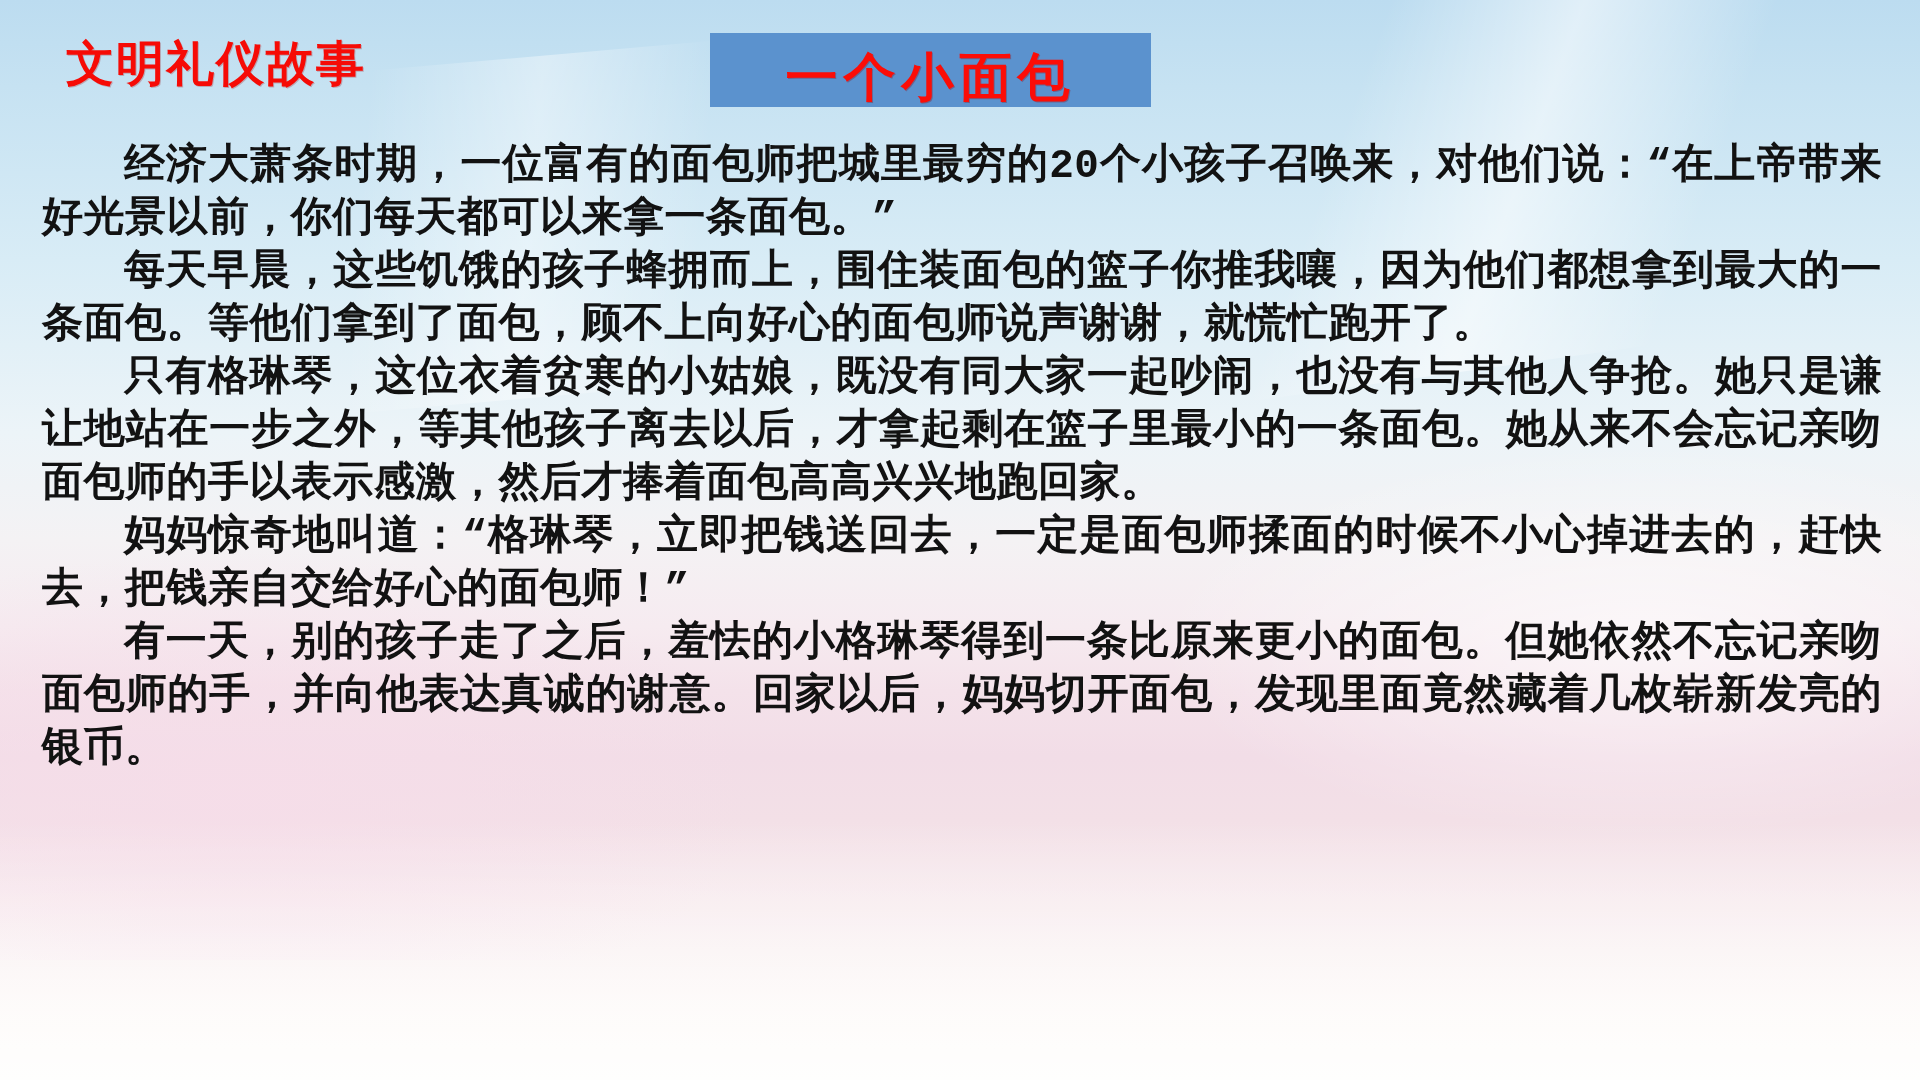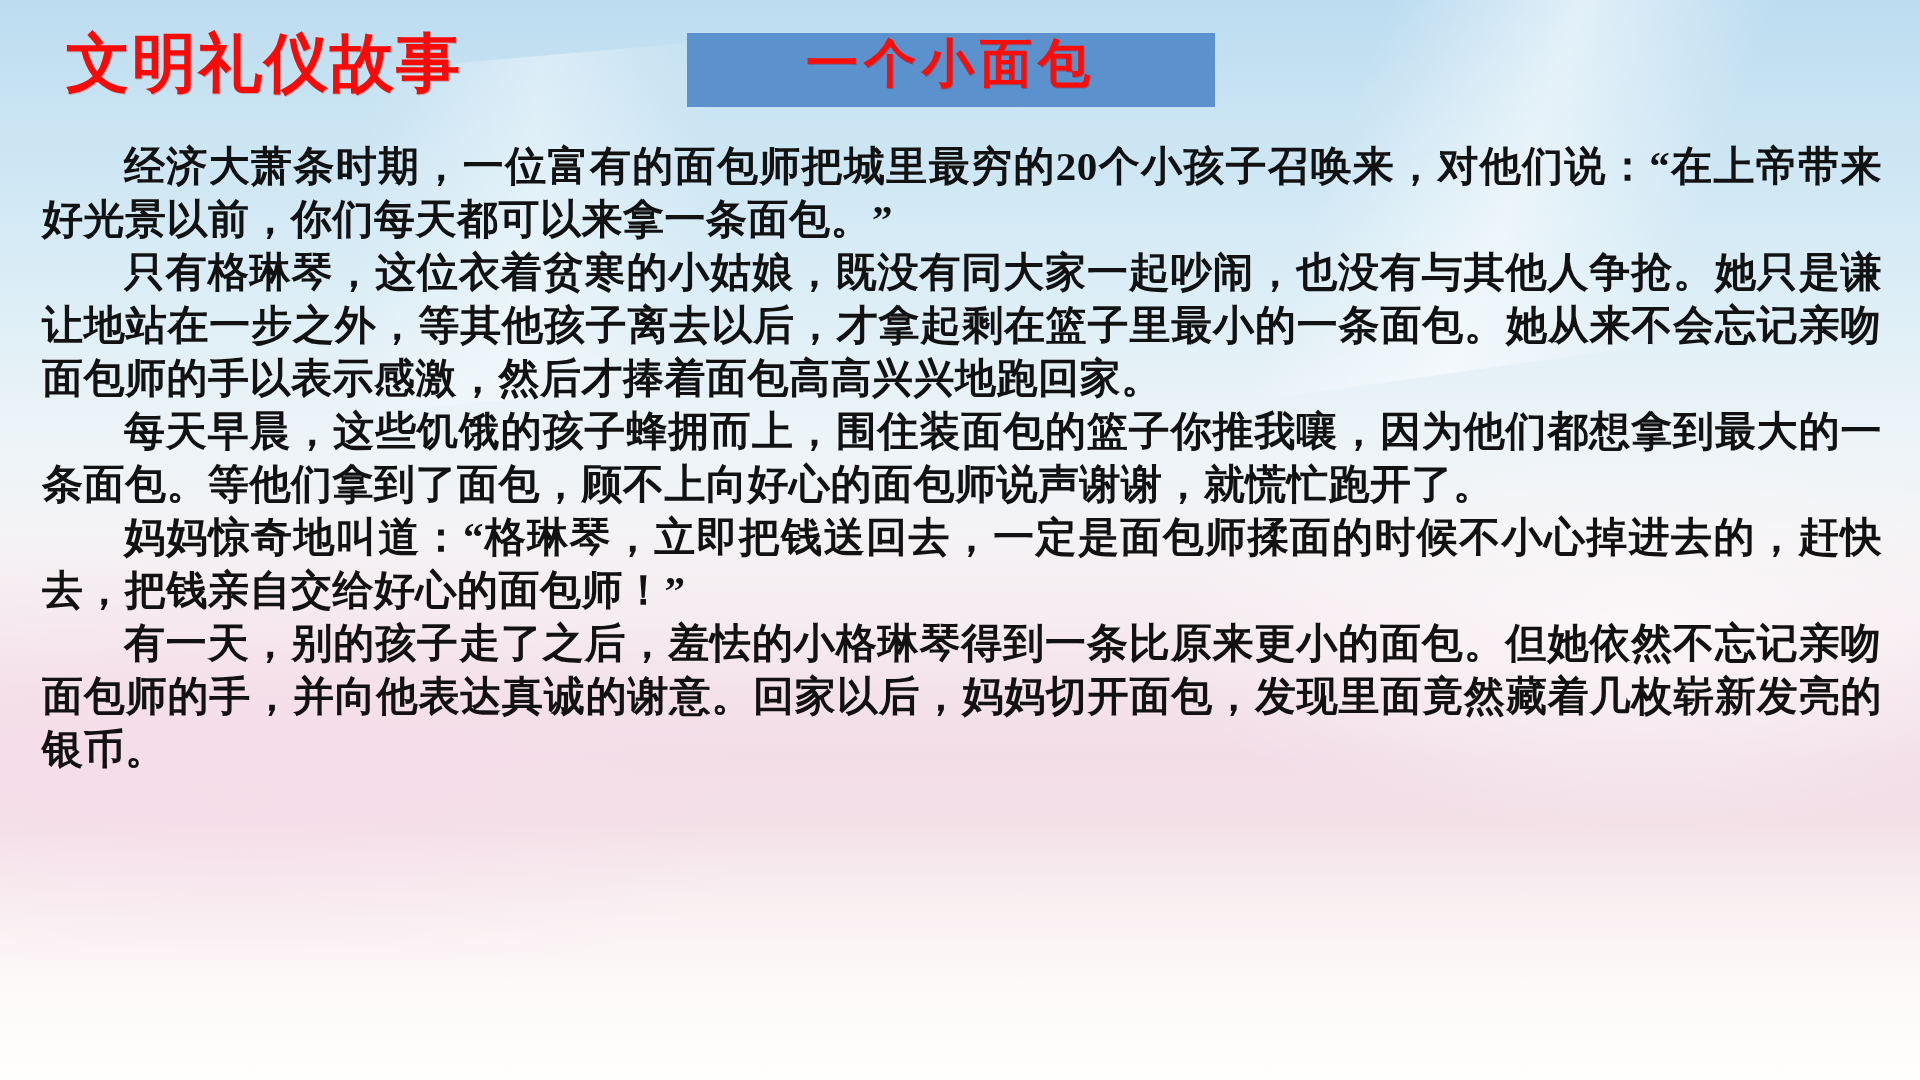--- a/index.html
+++ b/index.html
@@ -68,39 +68,39 @@
     width: 820px; height: 400px;
     background: radial-gradient(ellipse at 60% 50%, rgba(255,255,255,0.60) 0%, rgba(255,255,255,0) 70%);
   }
 
   
   #header-heading {
     position: absolute;
     left: 66px;
     top: 34px;
     color: #f60b06;
-    font-size: 64px;
+    font-size: 48px;
     line-height: 58px;
     font-weight: bold;
     letter-spacing: 2px;
     font-family: "DejaVu Serif", "Liberation Serif", serif;
     white-space: nowrap;
     text-shadow: 1px 1px 0 rgba(150,0,0,0.25);
     text-align: center;
   }
 
   #title-box {
     position: absolute;
-    left: 687px;
+    left: 710px;
     top: 33px;
-    width: 528px;
+    width: 441px;
     height: 74px;
     background: #5b92ce;
     display: flex;
-    align-items: flex-start;
+    align-items: flex-end;
     justify-content: center;
   }
   #title-text {
     color: #fc0d07;
     font-size: 52px;
     line-height: 60px;
     font-weight: bold;
     letter-spacing: 6px;
     white-space: nowrap;
     font-family: "DejaVu Serif", "Liberation Serif", serif;
@@ -112,21 +112,21 @@
     position: absolute;
     left: 42px;
     top: 140px;
     width: 1840px;
     color: #121212;
     font-size: 41px;
     line-height: 53px;
     text-align: justify;
     text-align-last: left;
     letter-spacing: 0.5px;
-    font-family: Liberation Serif, serif;
+    font-family: Liberation Mono, monospace;
     font-weight: 600;
   }
   #body-text p {
     margin: 0;
     text-indent: 82px;
   }
   #body-text .u {
     text-decoration: underline;
     text-underline-offset: 6px;
     text-decoration-thickness: 3px;
@@ -144,19 +144,19 @@
   <div class="wisp wisp-d"></div>
 
   <div id="header-heading">文明礼仪故事</div>
 
   <div id="title-box">
     <div id="title-text">一个小面包</div>
   </div>
 
   <div id="body-text">
     <p>经济大萧条时期，一位富有的面包师把城里最穷的20个小孩子召唤来，对他们说：“在上帝带来好光景以前，你们每天都可以来拿一条面包。”</p>
+    <p>每天早晨，这些饥饿的孩子蜂拥而上，围住装面包的篮子你推我嚷，因为他们都想拿到最大的一条面包。等他们拿到了面包，顾不上向好心的面包师说声谢谢，就慌忙跑开了。</p>
     <p>只有格琳琴，这位衣着贫寒的小姑娘，既没有同大家一起吵闹，也没有与其他人争抢。她只是谦让地站在一步之外，等其他孩子离去以后，才拿起剩在篮子里最小的一条面包。她从来不会忘记亲吻面包师的手以表示感激，然后才捧着面包高高兴兴地跑回家。</p>
-    <p>每天早晨，这些饥饿的孩子蜂拥而上，围住装面包的篮子你推我嚷，因为他们都想拿到最大的一条面包。等他们拿到了面包，顾不上向好心的面包师说声谢谢，就慌忙跑开了。</p>
     <p>妈妈惊奇地叫道：“格琳琴，立即把钱送回去，一定是面包师揉面的时候不小心掉进去的，赶快去，把钱亲自交给好心的面包师！”</p>
     <p>有一天，别的孩子走了之后，羞怯的小格琳琴得到一条比原来更小的面包。但她依然不忘记亲吻面包师的手，并向他表达真诚的谢意。回家以后，妈妈切开面包，发现里面竟然藏着几枚崭新发亮的银币。</p>
   </div>
 
 </div>
 
 </body></html>

